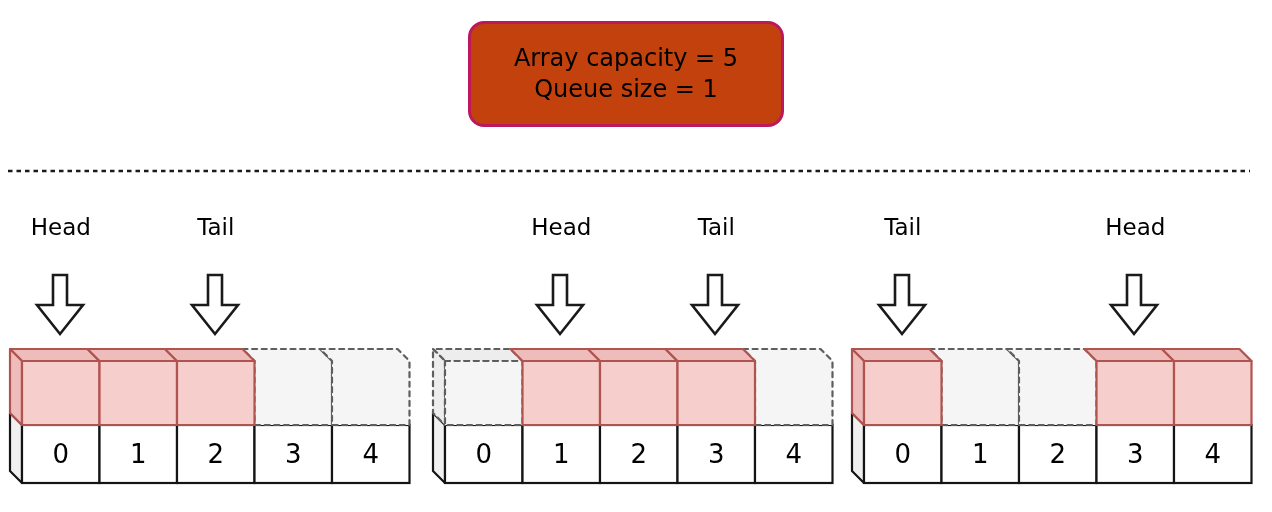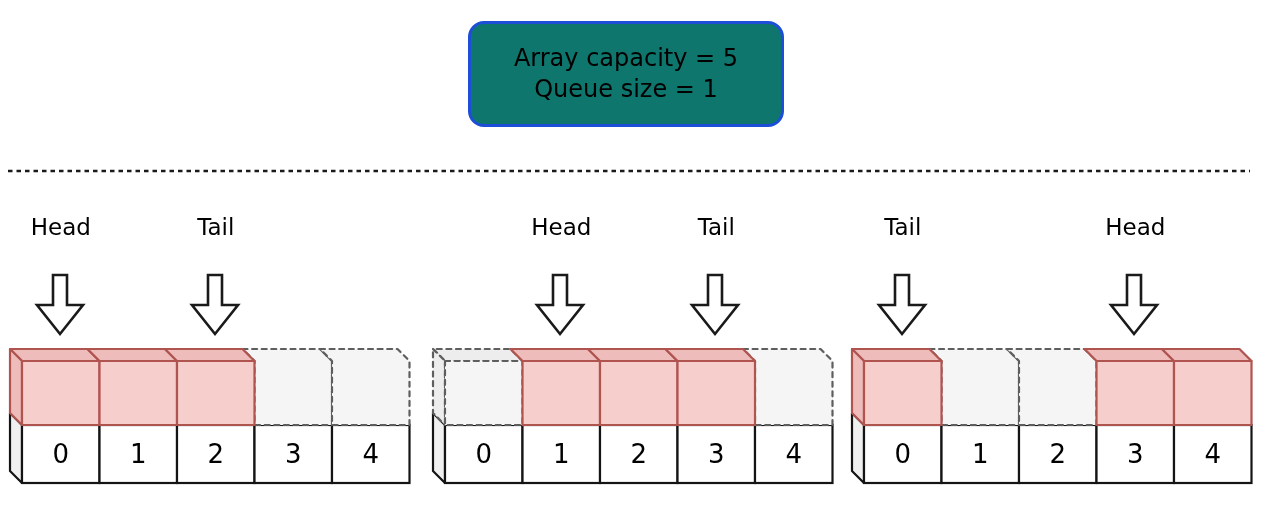--- a/index.html
+++ b/index.html
@@ -2,21 +2,21 @@
 <html><head>
 <meta charset="utf-8">
 <style>
   html,body{margin:0;padding:0;background:#ffffff;}
   .canvas{
     position:relative;width:1272px;height:512px;background:#ffffff;overflow:hidden;
     font-family:"DejaVu Sans","Liberation Sans",sans-serif;color:#000;
   }
   .title-box{
     position:absolute;left:468px;top:21px;width:316px;height:106px;box-sizing:border-box;
-    border:3px solid #1d4ed8;border-radius:16px;background:#0f766e;
+    border:3px solid #be185d;border-radius:16px;background:#c2410c;
     display:flex;flex-direction:column;justify-content:center;align-items:center;
     font-size:24px;line-height:31px;text-align:center;
   }
   .separator{position:absolute;left:0;top:166px;width:1272px;height:10px;overflow:visible;}
   .diagram{position:absolute;top:213px;width:404px;height:292px;}
   .diagram-1{left:10px;}
   .diagram-2{left:433px;}
   .diagram-3{left:852px;}
   .pointer-layer{position:absolute;inset:0;}
   .ptr-label{position:absolute;top:1px;transform:translateX(-50%);font-size:23px;white-space:nowrap;text-align:center;}

